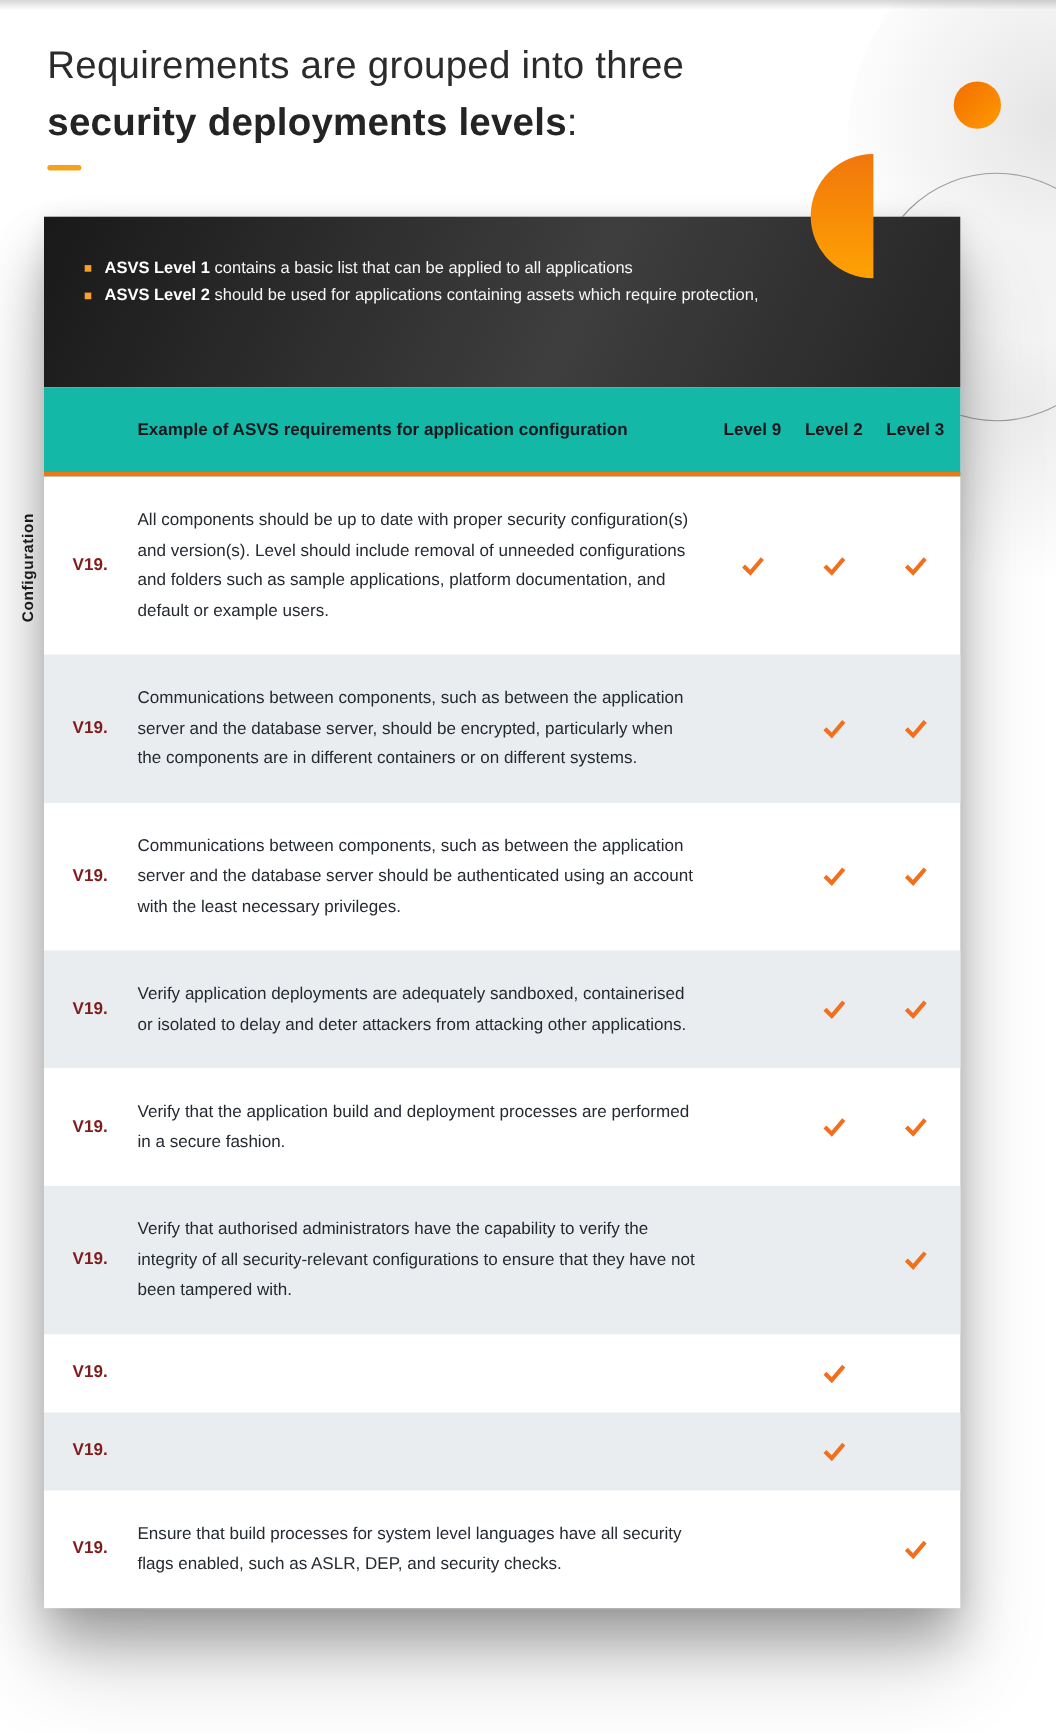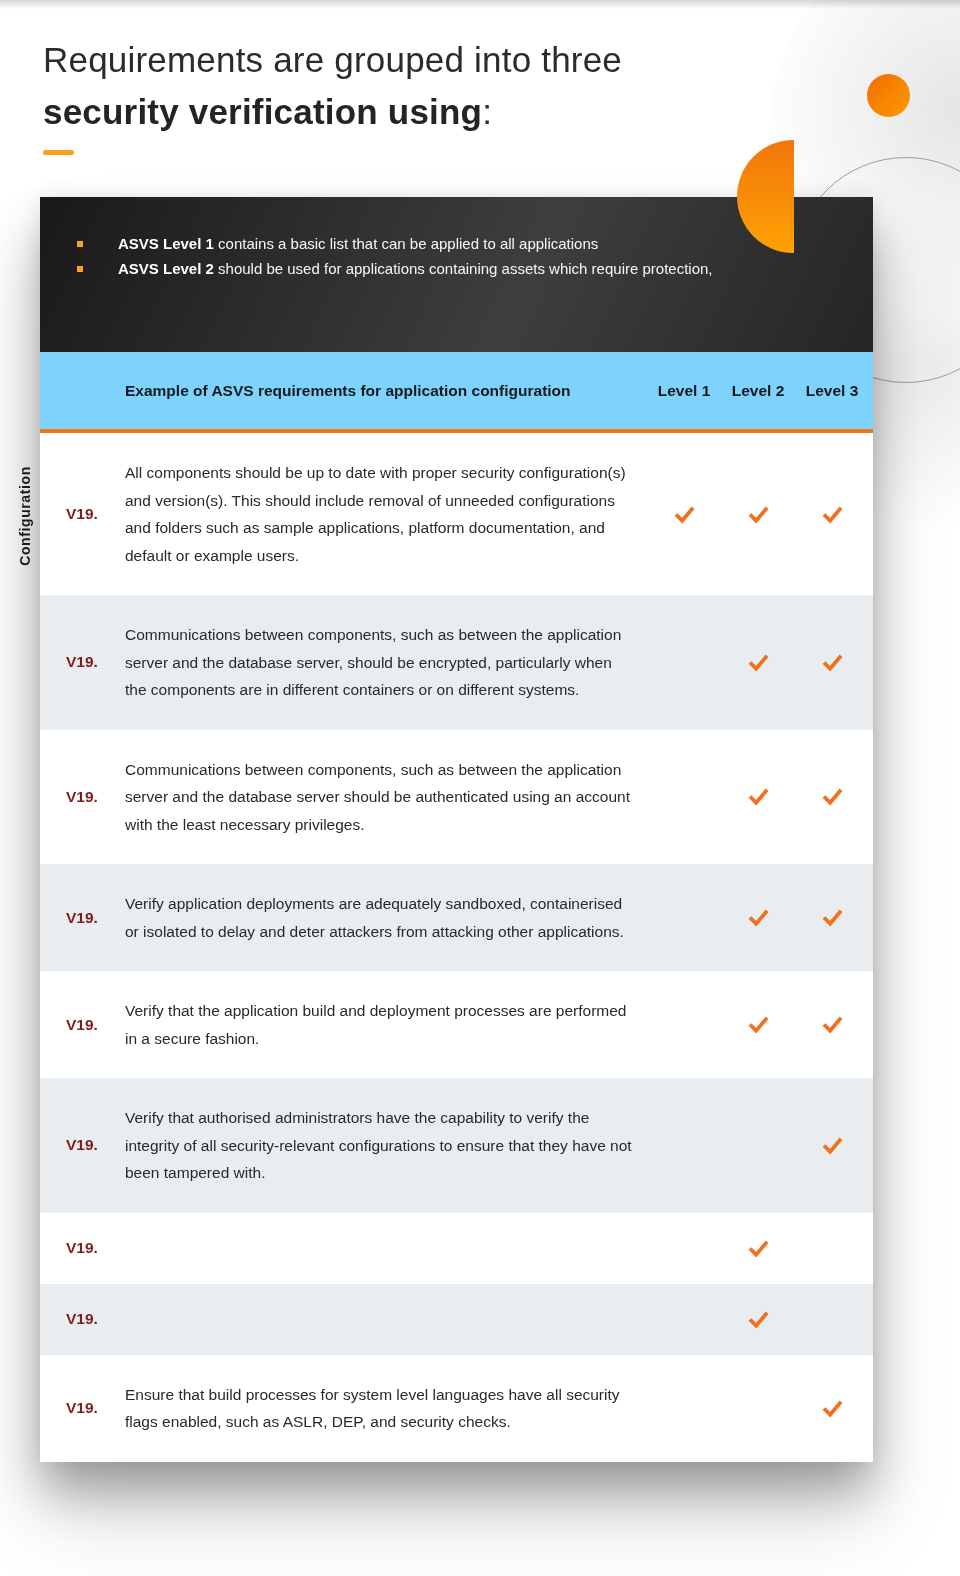--- a/index.html
+++ b/index.html
@@ -85,36 +85,36 @@
   }
 
   .intro {
     height: 155px;
     background: linear-gradient(115deg, #191919 0%, #3e3e3e 58%, #252525 100%);
     padding: 34px 55px 0 37px;
   }
   .intro ul { list-style: none; }
   .intro li {
     display: flex; align-items: flex-start;
-    color: #f7f7f7; font-size: 15px; line-height: 25px; gap: 23px;
+    color: #f7f7f7; font-size: 15px; line-height: 25px;
   }
   .intro li strong { font-weight: 700; color: #ffffff; }
   .bullet-sq {
     flex: 0 0 auto; width: 6px; height: 6px; background: #f9a02a;
     margin: 10px 12px 0 0;
   }
 
   
   .thead {
     display: grid;
     grid-template-columns: 85px 1fr 74px 74px 74px;
     align-items: center;
     height: 81px;
     padding-right: 4px;
-    background: #7dd3fc;
+    background: #14b8a6;
     border-bottom: 4px solid #ee7518;
     font-weight: 700; color: #15191e; font-size: 15.5px;
   }
   .th-level { text-align: center; }
 
   .row {
     display: grid;
     grid-template-columns: 85px 1fr 74px 74px 74px;
     align-items: center;
     padding: 26px 4px 26px 0;
@@ -131,21 +131,21 @@
 <body>
 
 <div class="page">
   <div class="top-fade"></div>
   <div class="blob1"></div>
   <div class="blob2"></div>
   <div class="outline-circle"></div>
 
   <h1 class="title">
     <span>Requirements are grouped into three</span><br>
-    <strong>security verification using</strong><span class="colon">:</span>
+    <strong>security deployments levels</strong><span class="colon">:</span>
   </h1>
   <div class="title-dash"></div>
 
   <div class="decor-dot"></div>
   <div class="decor-half"></div>
 
   <div class="vertical-label">Configuration</div>
 
   <div class="card">
     <div class="intro">
@@ -159,29 +159,29 @@
     <span class="bullet-sq"></span>
     <p><strong>ASVS Level 2</strong><span> should be used for applications containing assets which require protection,</span></p>
   </li>
 
 </ul>
     </div>
 
     <div class="thead">
       <div></div>
       <div class="th-title">Example of ASVS requirements for application configuration</div>
-      <div class="th-level">Level 1</div>
+      <div class="th-level">Level 9</div>
       <div class="th-level">Level 2</div>
       <div class="th-level">Level 3</div>
     </div>
 
     <div id="rows">
   <div class="row">
     <div class="row-id">V19.</div>
-    <div class="row-text">All components should be up to date with proper security configuration(s) and version(s). This should include removal of unneeded configurations and folders such as sample applications, platform documentation, and default or example users.</div>
+    <div class="row-text">All components should be up to date with proper security configuration(s) and version(s). Level should include removal of unneeded configurations and folders such as sample applications, platform documentation, and default or example users.</div>
     <div class="cell" data-checked="true">
       <svg class="check" viewBox="0 0 24 20">
               <polyline points="3,10 9.5,16.5 21,3"></polyline>
             </svg>
     </div>
     <div class="cell" data-checked="true">
       <svg class="check" viewBox="0 0 24 20">
               <polyline points="3,10 9.5,16.5 21,3"></polyline>
             </svg>
     </div>

